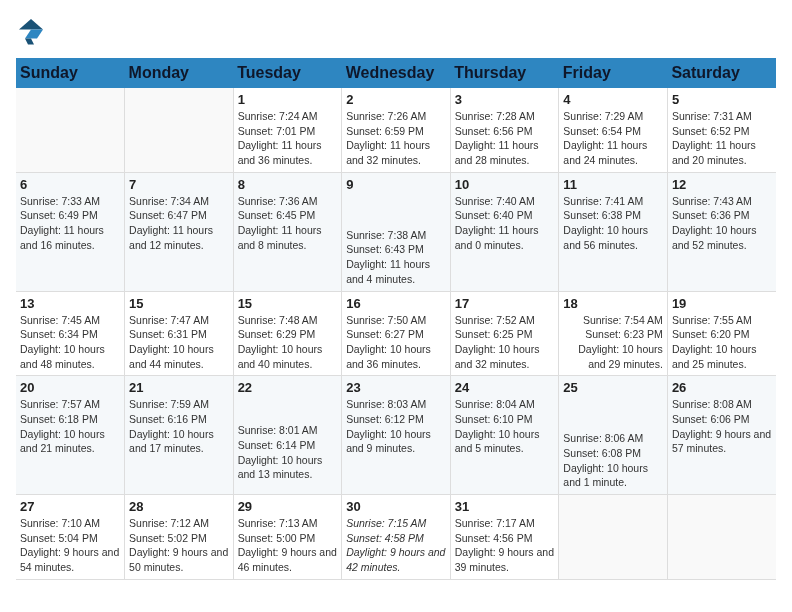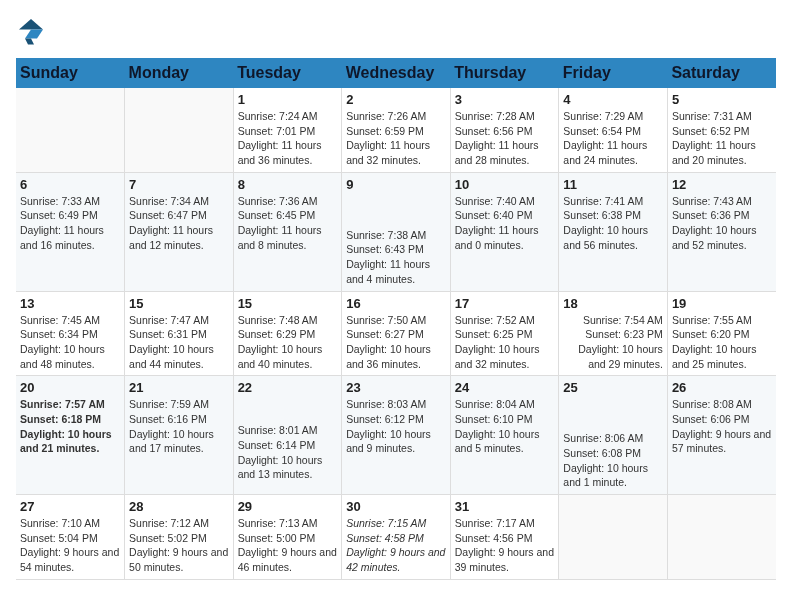--- a/index.html
+++ b/index.html
@@ -226,21 +226,21 @@
         <td>
           <div class="day-num">19</div>
           <div class="day-info" style="white-space: pre-line;">Sunrise: 7:55 AM
 Sunset: 6:20 PM
 Daylight: 10 hours and 25 minutes.</div>
         </td>
       </tr>
       <tr>
         <td>
           <div class="day-num">20</div>
-          <div class="day-info" style="white-space: pre-line; font-weight: bold;">Sunrise: 7:57 AM
+          <div class="day-info" style="white-space: pre-line;">Sunrise: 7:57 AM
 Sunset: 6:18 PM
 Daylight: 10 hours and 21 minutes.</div>
         </td>
         <td>
           <div class="day-num">21</div>
           <div class="day-info" style="white-space: pre-line;">Sunrise: 7:59 AM
 Sunset: 6:16 PM
 Daylight: 10 hours and 17 minutes.</div>
         </td>
         <td>

